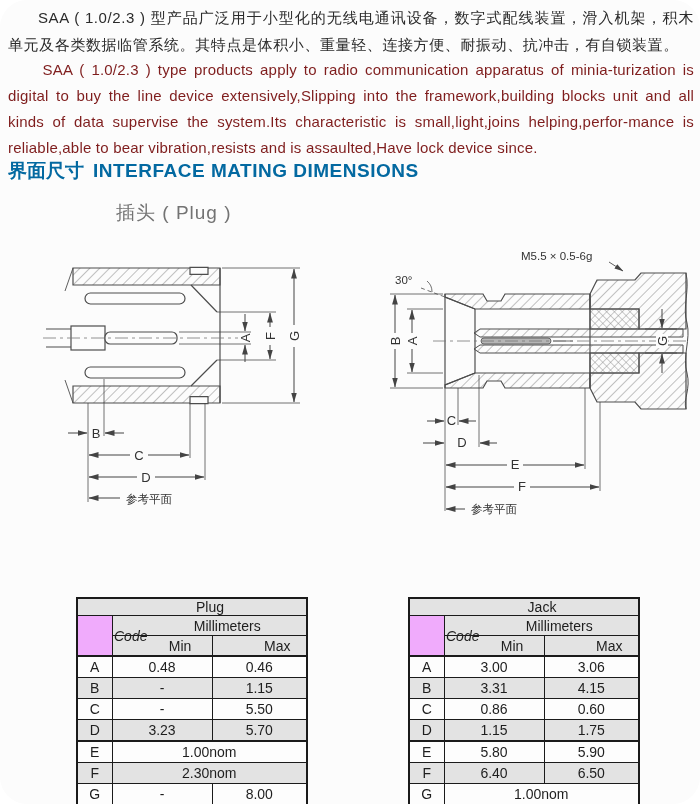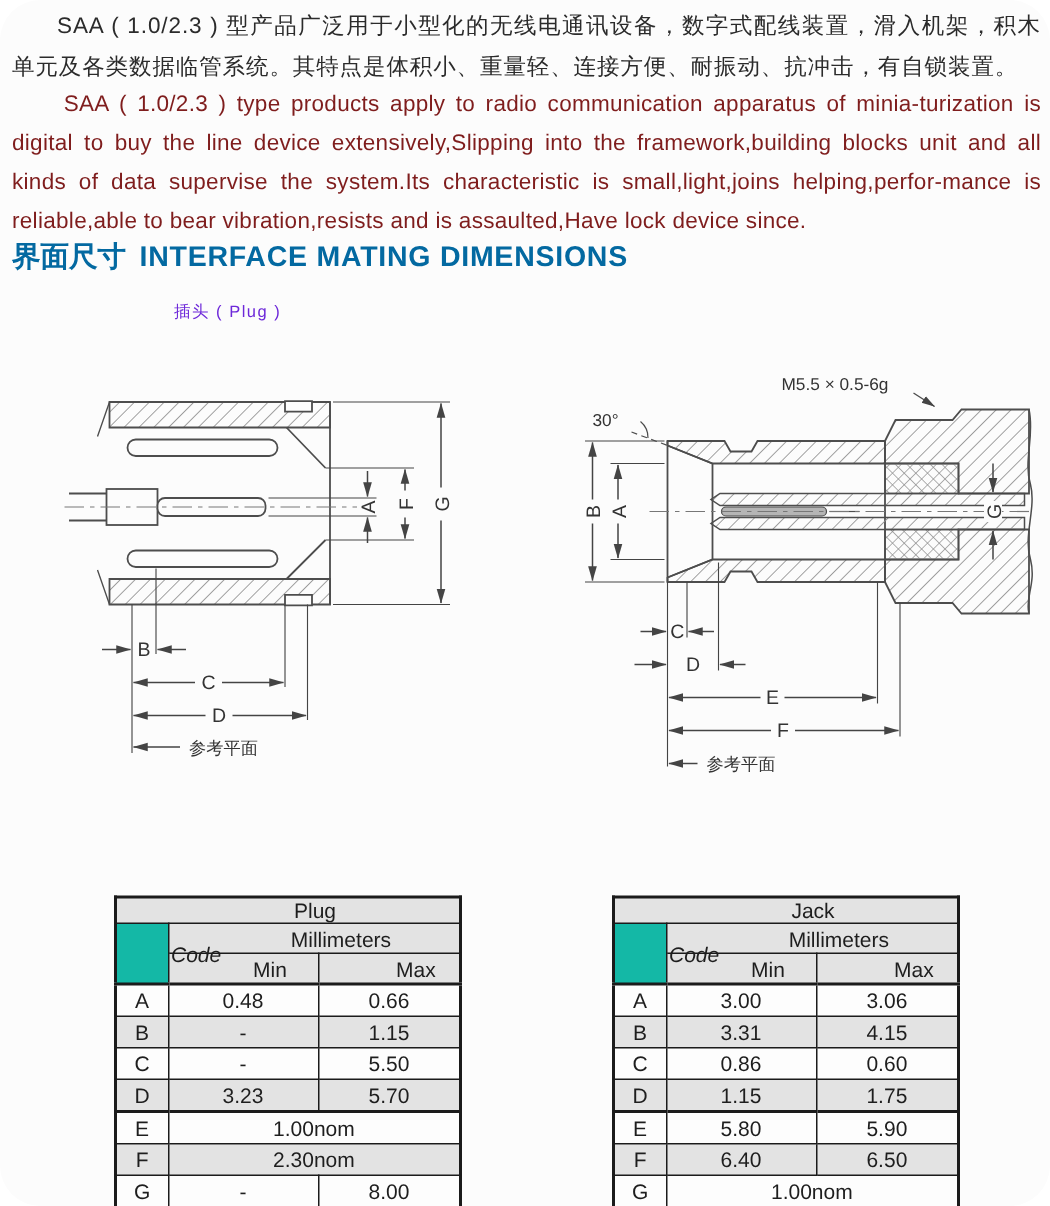--- a/index.html
+++ b/index.html
@@ -7,37 +7,37 @@
     position:relative;width:700px;height:804px;overflow:hidden;
     background:#fcfcfc;color:#2b2b2b;
     font-family:"Liberation Sans","DejaVu Sans",sans-serif;
     border-radius:27px;
   }
   .para{position:absolute;margin:0;text-align:justify;}
   .para.cn{left:8px;top:4px;width:686px;font-size:15px;line-height:27px;text-indent:2em;letter-spacing:0.6px;}
   .para.en{left:8px;top:57px;width:686px;font-size:15px;line-height:26px;text-indent:2.3em;letter-spacing:0.2px;color:#7f1d1d;}
   .heading{position:absolute;left:8px;top:158px;margin:0;font-size:19px;font-weight:bold;color:#0369a1;white-space:nowrap;}
   .heading .en{margin-left:9px;letter-spacing:0.5px;}
-  .fig-label{position:absolute;font-size:11px;color:#6d28d9;letter-spacing:1px;white-space:nowrap;}
+  .fig-label{position:absolute;font-size:19px;color:#737373;letter-spacing:1px;white-space:nowrap;}
   .plug-label{left:116px;top:200px;}
   .jack-label{left:447px;top:200px;}
   svg.drawing{position:absolute;}
   #plug-svg{left:38px;top:250px;}
   #jack-svg{left:385px;top:245px;}
   table.dim-table{
     position:absolute;border-collapse:collapse;table-layout:fixed;
     width:230px;background:#fff;font-size:14px;text-align:center;color:#1e1e1e;
     border:2.5px solid #1b1b1b;
   }
   #plug-table{left:76px;top:597px;}
   #jack-table{left:408px;top:597px;}
   .dim-table th,.dim-table td{border:1.6px solid #1b1b1b;padding:0;font-weight:normal;}
   .dim-table th{background:#e3e3e3;height:19px;padding-left:36px;}
   .dim-table th.title-h{height:16px;}
-  .dim-table th.code-h{background:#14b8a6;width:35px;font-style:italic;}
+  .dim-table th.code-h{background:#f0abfc;width:35px;font-style:italic;}
   .dim-table col.c-code{width:35px;}
   .dim-table col.c-min{width:100px;}
   .dim-table col.c-max{width:95px;}
   .dim-table td{height:20px;background:#fdfdfd;}
   .dim-table tr.shade td{background:#e3e3e3;}
   .dim-table tr.thick td{border-top-width:2.5px;}
   svg text{font-family:"Liberation Sans","DejaVu Sans",sans-serif;}
 </style>
 </head>
 <body>
@@ -192,21 +192,21 @@
       </tr>
       <tr>
         <th>Min</th>
         <th>Max</th>
       </tr>
     </thead>
     <tbody>
         <tr class="thick">
           <td>A</td>
           <td>0.48</td>
-          <td>0.66</td>
+          <td>0.46</td>
         </tr>
         <tr class="shade">
           <td>B</td>
           <td>-</td>
           <td>1.15</td>
         </tr>
         <tr>
           <td>C</td>
           <td>-</td>
           <td>5.50</td>

